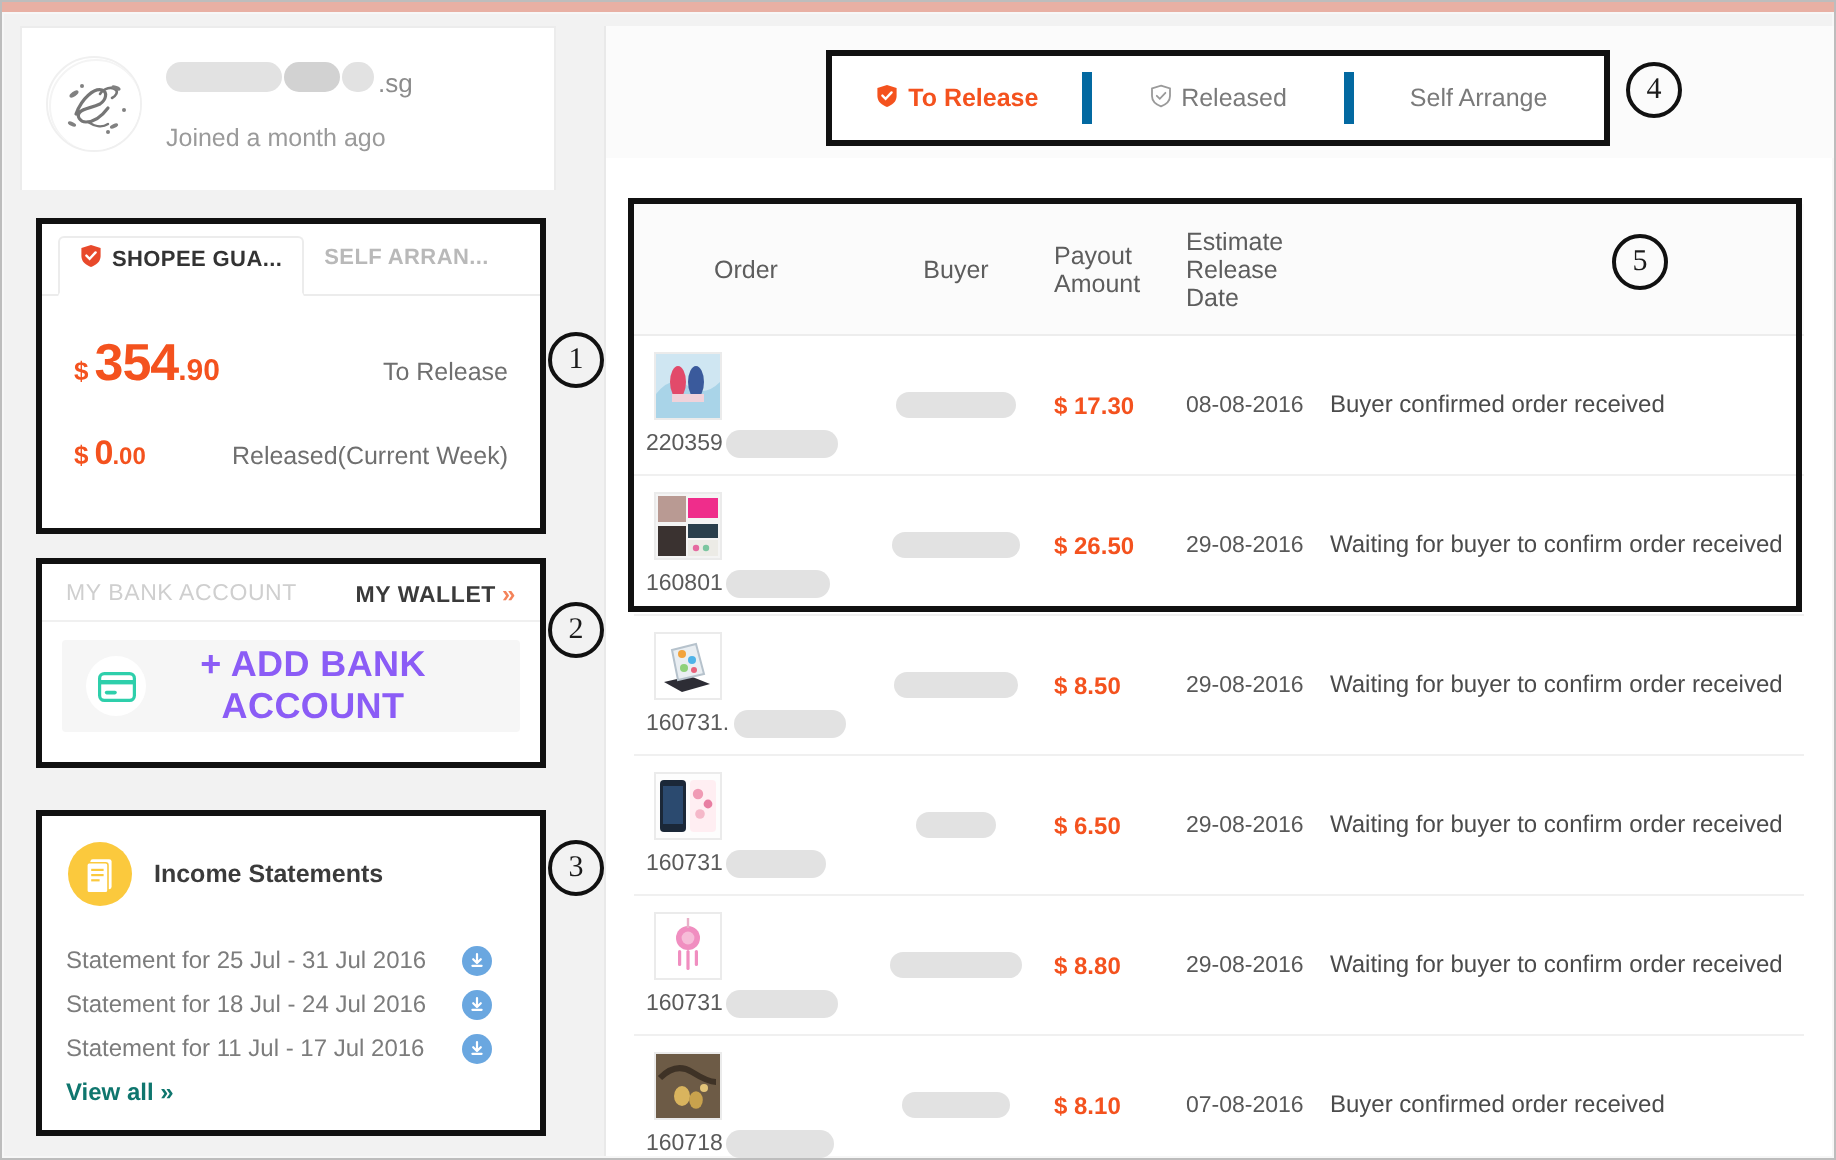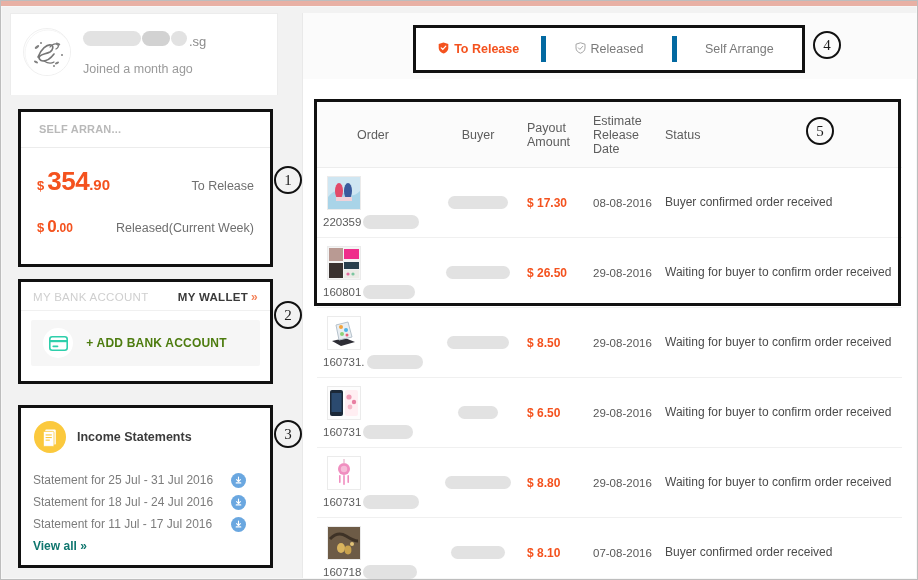--- a/index.html
+++ b/index.html
@@ -95,22 +95,22 @@
   .add-bank {
     margin: 9px 10px; height: 46px; background: #f6f6f6;
     display: flex; align-items: center; border-radius: 2px;
   }
   .cc-icon {
     width: 30px; height: 30px; border-radius: 50%; background: #ffffff;
     margin-left: 12px; display: flex; align-items: center; justify-content: center;
     flex: 0 0 30px;
   }
   .add-bank-label {
-    flex: 1; text-align: center; color: #4d7c0f; font-weight: bold;
-    font-size: 12px; letter-spacing: .2px; padding-right: 20px;
+    flex: 1; text-align: center; color: #8b5cf6; font-weight: bold;
+    font-size: 18px; letter-spacing: .2px; padding-right: 20px;
   }
 
   
   .income-card {
     position: absolute; left: 8px; top: 392px; width: 255px; height: 163px;
     background: #ffffff; border: 3px solid #111111;
   }
   .inc-head { display: flex; align-items: center; padding: 13px 0 0 13px; }
   .inc-badge {
     width: 32px; height: 32px; border-radius: 50%; background: #fbc93d;
@@ -226,20 +226,29 @@
               <span class="redact" style="width:16px;margin-left:1px"></span>
               <span class="name-suffix">.sg</span>
             </div>
             <div class="joined">Joined a month ago</div>
           </div>
         </div>
       </div>
 
       <div class="balance-card">
         <div class="bal-tabs">
+          <div class="bal-tab active">
+            <span>
+              <svg width="11" height="12" viewBox="0 0 11 12">
+                  <path d="M5.5 0.5 L10.3 2 V6 c0 3-2.4 4.6-4.8 5.5C3.1 10.6 0.7 9 0.7 6 V2 Z" fill="#e8492b"></path>
+                  <path d="M3.2 5.8 l1.6 1.6 3-3.2" stroke="#fff" stroke-width="1.2" fill="none" stroke-linecap="round"></path>
+                </svg>
+            </span>
+            <span>SHOPEE GUA...</span>
+          </div>
           <div class="bal-tab inactive">
             <span>SELF ARRAN...</span>
           </div>
         </div>
         <div class="bal-row r1">
           <span class="amt-cur">$</span>
           <span class="amt-big">354</span>
           <span class="amt-cents">.90</span>
           <span class="bal-label">To Release</span>
         </div>
@@ -345,21 +354,20 @@
       </div>
 
       <div class="table-wrap">
         <div class="tbl-outline"></div>
 
         <div class="thead">
           <div class="th c-order">Order</div>
           <div class="th c-buyer">Buyer</div>
           <div class="th c-amount">Payout<br>Amount</div>
           <div class="th c-date">Estimate<br>Release<br>Date</div>
-          <div class="th c-status">Status</div>
         </div>
 
         <div class="trow">
           <div class="order-cell">
             <div class="thumb">
               <svg width="32" height="32" viewBox="0 0 32 32">
                   <rect width="32" height="32" fill="#cfe6f2"></rect>
                   <path d="M0 20 q8-10 16-4 t16-2 V32 H0Z" fill="#a9d4e8"></path>
                   <ellipse cx="11" cy="14" rx="4" ry="8" fill="#e24a6a"></ellipse>
                   <ellipse cx="20" cy="14" rx="4" ry="8" fill="#3a5a9c"></ellipse>

